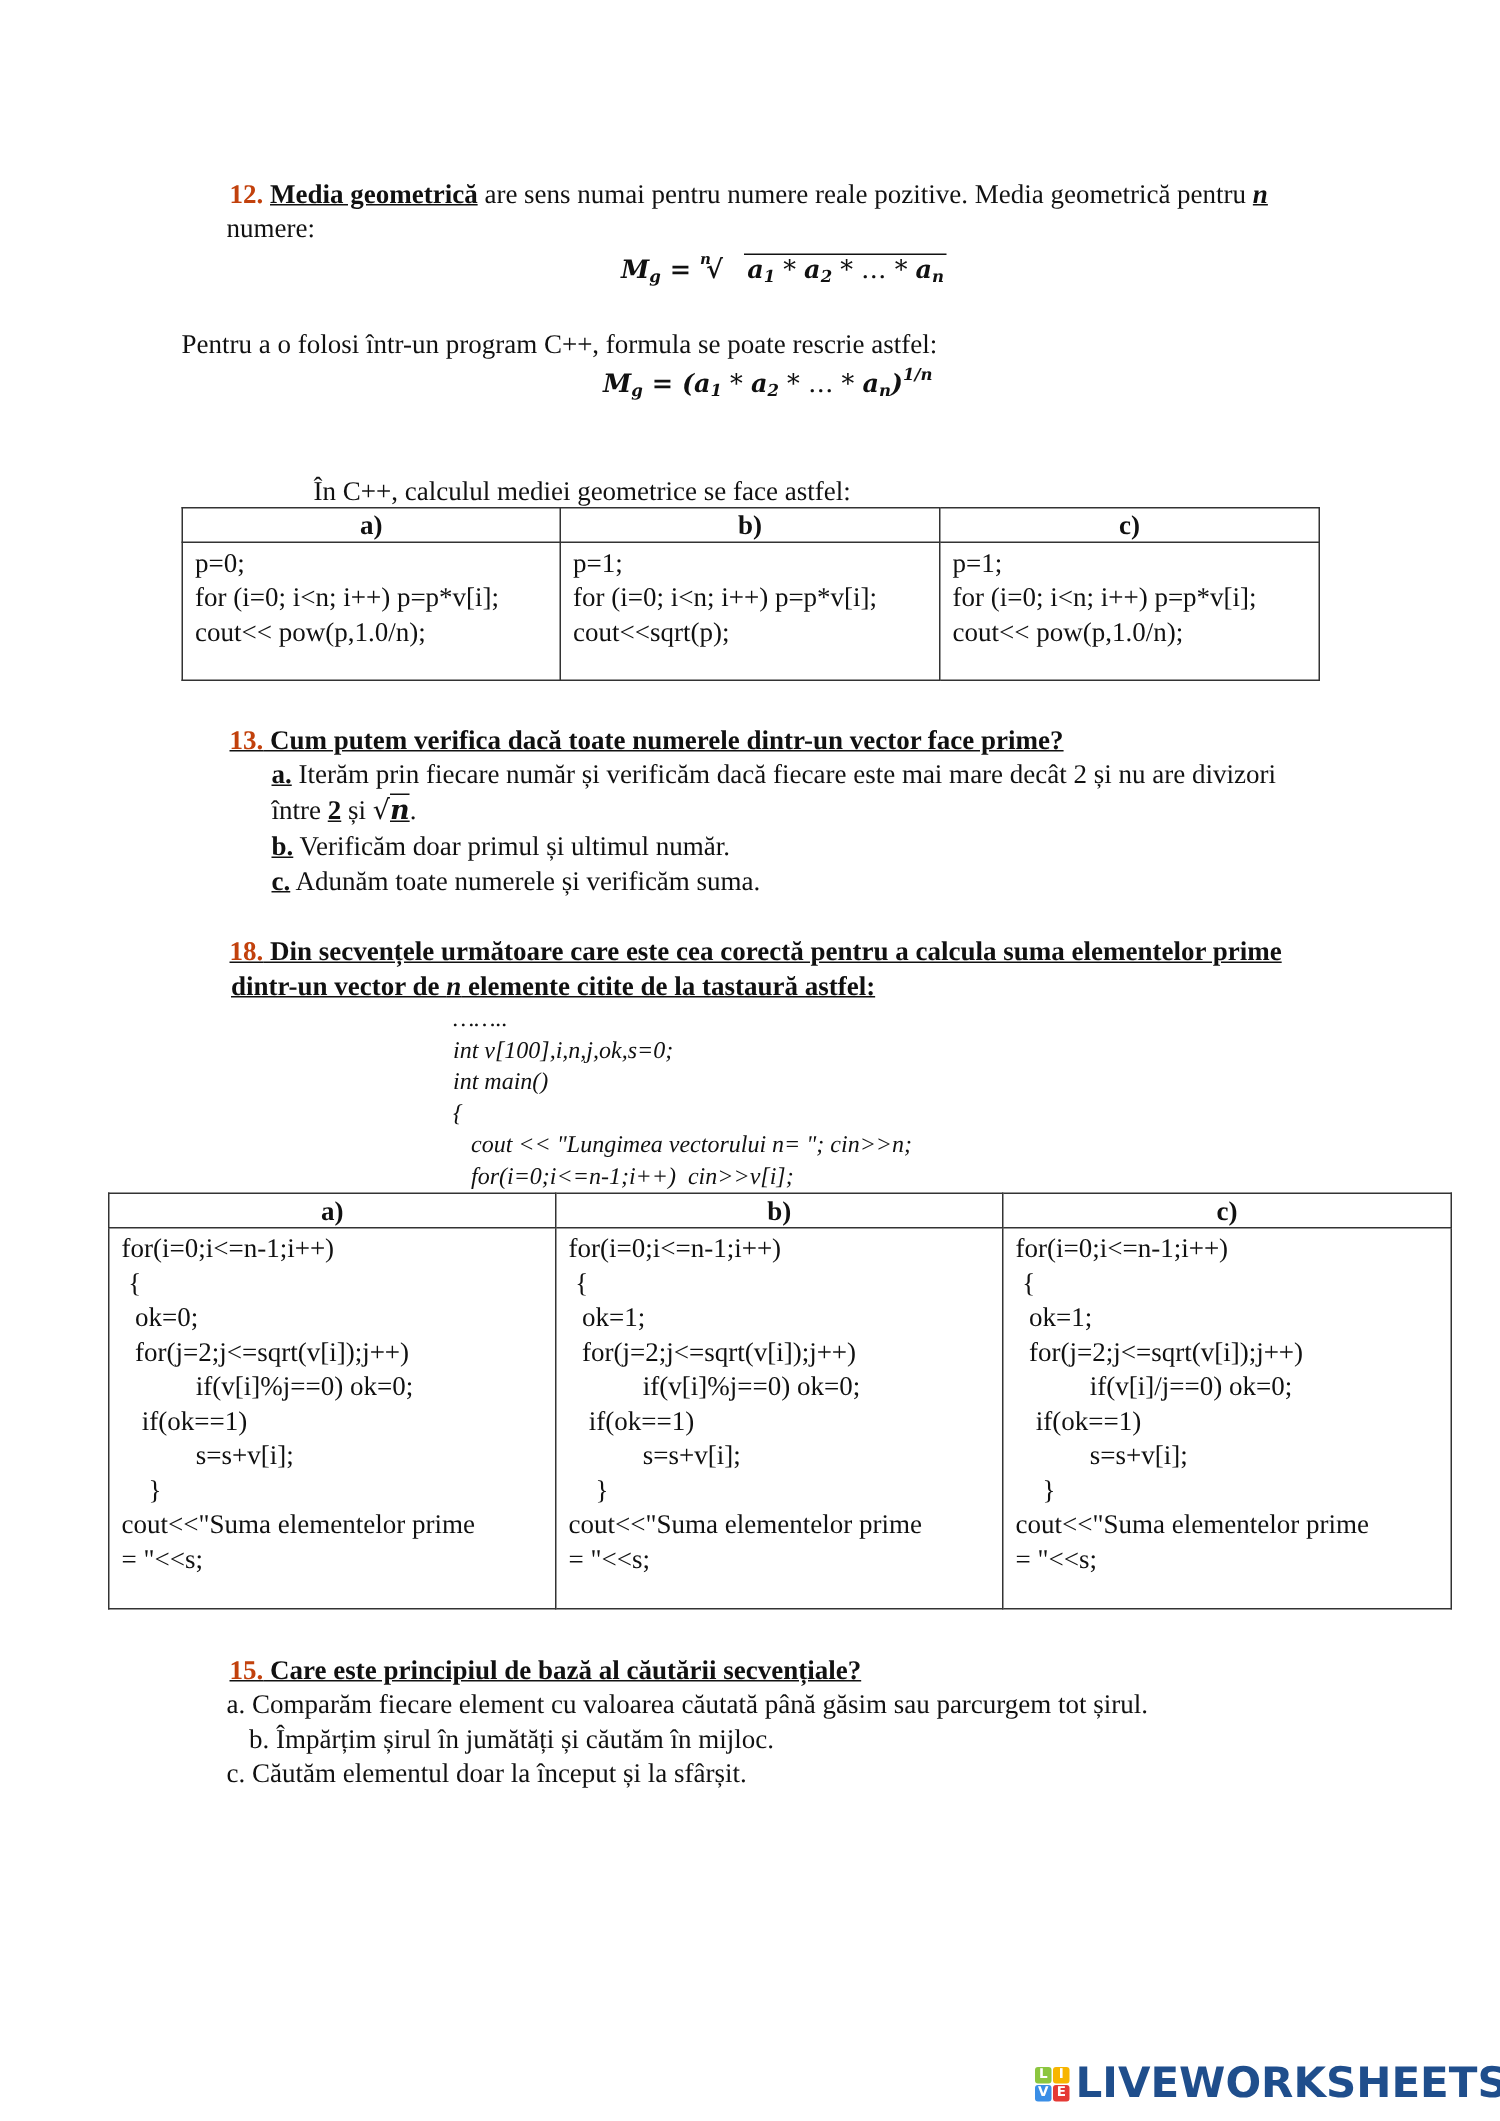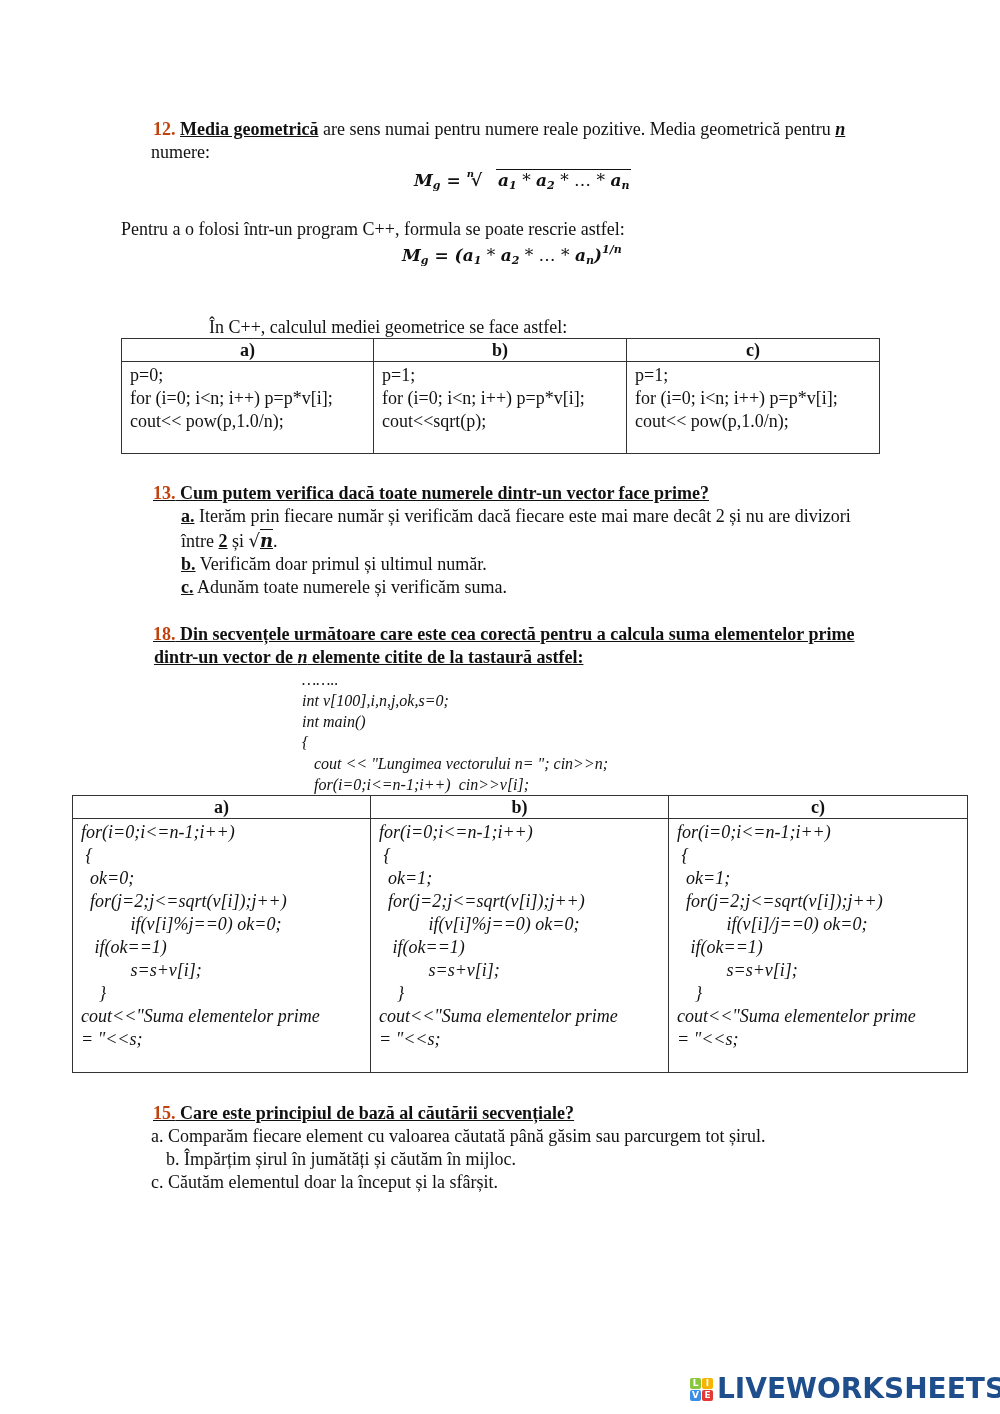--- a/index.html
+++ b/index.html
@@ -182,21 +182,21 @@
       <col style="width:298px">
       <col style="width:298px">
       <col style="width:299px">
     </colgroup>
   <tbody>
       <tr>
     <th>a)</th>
     <th>b)</th>
     <th>c)</th>
   </tr>
-  <tr style="height:254px;font-style:italic;">
+  <tr style="height:254px;">
     <td>for(i=0;i&lt;=n-1;i++)
  {
   ok=0;
   for(j=2;j&lt;=sqrt(v[i]);j++)
            if(v[i]%j==0) ok=0;
    if(ok==1)
            s=s+v[i];
     }
 cout&lt;&lt;"Suma elementelor prime
 = "&lt;&lt;s;</td>

